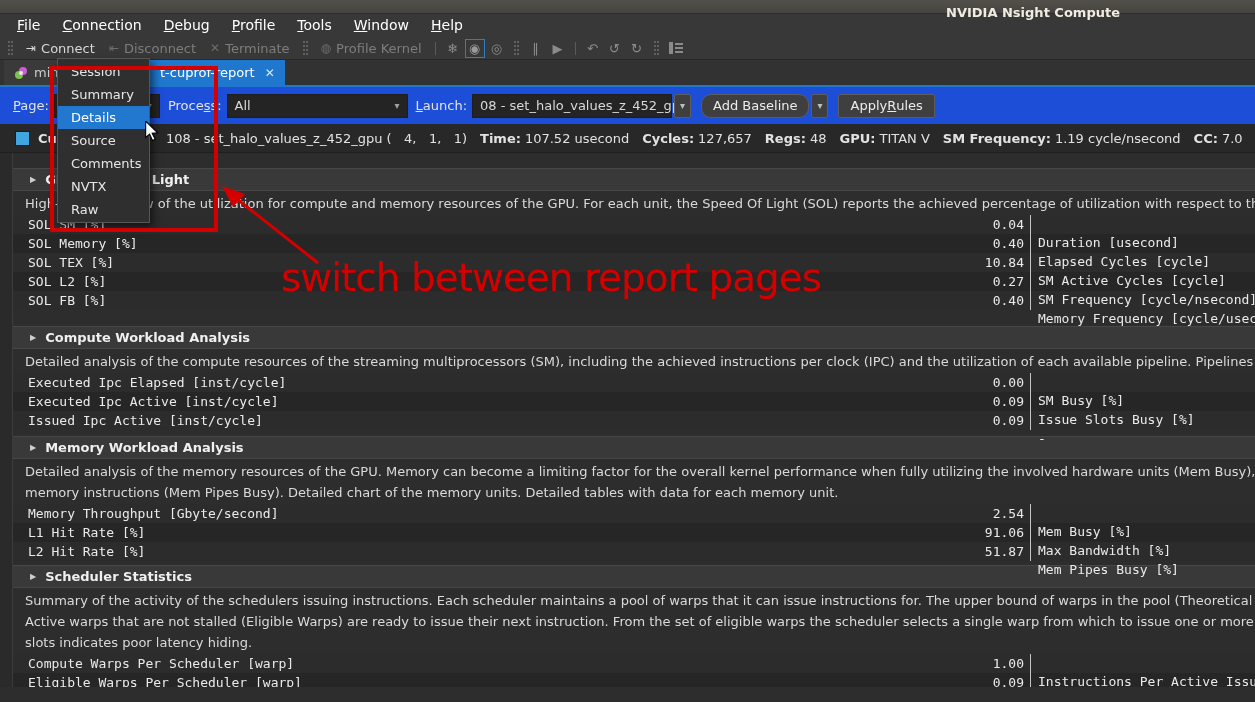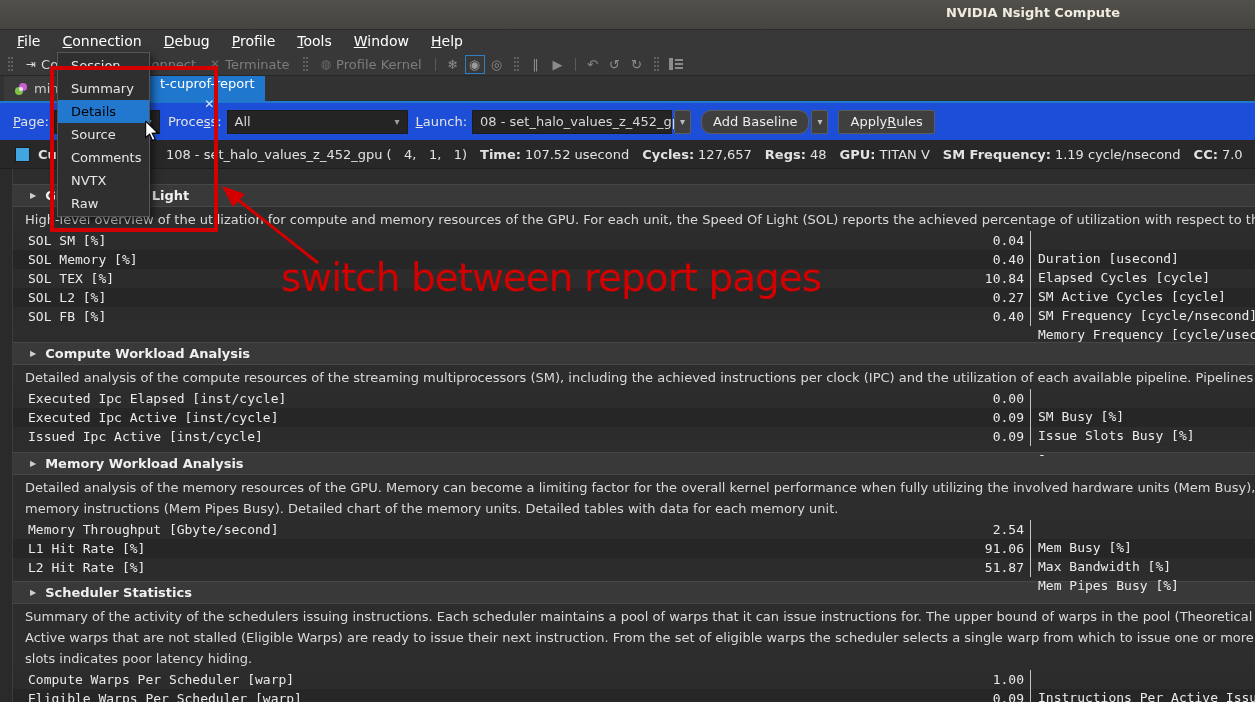--- a/index.html
+++ b/index.html
@@ -5,21 +5,21 @@
   * { box-sizing: border-box; }
   html,body { margin:0; padding:0; }
   body {
     width:1255px; height:702px; overflow:hidden; position:relative;
     background:#2d2d2d; font-family:"DejaVu Sans","Liberation Sans",sans-serif;
     -webkit-font-smoothing:antialiased;
   }
   u { text-decoration:underline; }
 
   
-  .titlebar{height:30px;background:linear-gradient(#52504a,#454440);border-bottom:1px solid #2e2d29;position:relative;}
+  .titlebar{height:14px;background:linear-gradient(#52504a,#454440);border-bottom:1px solid #2e2d29;position:relative;}
   .titlebar .title{position:absolute;left:946px;top:5px;font-size:13px;font-weight:bold;color:#f0ece1;}
 
   
   .menubar{height:23px;background:#383838;display:flex;align-items:center;padding-left:6px;font-size:14px;color:#ffffff;}
   .menubar .mi{padding:2px 11px 3px 11px;cursor:default;}
 
   
   .toolbar{height:23px;background:#383838;border-bottom:1px solid #282828;display:flex;align-items:center;font-size:13px;color:#d8d8d8;padding-left:2px;}
   .grip{width:5px;height:14px;border-left:2px dotted #606060;border-right:2px dotted #606060;margin:0 6px;flex:0 0 auto;}
   .vsep{width:1px;height:13px;background:#5a5a5a;margin:0 6px;flex:0 0 auto;}
@@ -29,21 +29,21 @@
   .tbtn.off .tico{color:#6e6e6e;}
   .tool-ico{width:20px;height:19px;display:flex;align-items:center;justify-content:center;font-size:13px;color:#8b8b8b;margin:0 1px;flex:0 0 auto;}
   .tool-ico.boxed{border:1px solid #2d7dc4;color:#9a9a9a;}
   .list-ico{width:14px;height:12px;border-left:4px solid #8b8b8b;display:flex;flex-direction:column;justify-content:space-between;padding:1px 0;}
   .list-ico i{display:block;height:2px;background:#8b8b8b;margin-left:2px;}
 
   
   .tabbar{height:27px;background:#323232;border-bottom:2px solid #1f78ce;display:flex;align-items:flex-end;padding-left:4px;}
   .tab{height:25px;display:flex;align-items:center;gap:6px;padding:0 10px;font-size:13px;white-space:nowrap;}
   .tab.inactive{background:#3a3a3a;color:#cccccc;width:146px;overflow:hidden;}
-  .tab.active{background:#1f78ce;color:#ffffff;flex-direction:column;}
+  .tab.active{background:#1f78ce;color:#ffffff;}
   .tab .close{font-size:12px;color:#d9e9fb;margin-left:4px;}
 
   
   .pagebar{height:37px;background:#1d4ed8;display:flex;align-items:center;font-size:13px;color:#e3e3e3;padding-left:7px;white-space:nowrap;overflow:hidden;}
   .pagebar .lbl{margin:0 5px 0 6px;}
   .combo{background:#242424;border:1px solid #1d1d1d;height:24px;display:flex;align-items:center;color:#d9d9d9;padding:0 7px;}
   .combo .carrow{margin-left:auto;color:#9f9f9f;font-size:10px;padding-left:6px;}
   .btn{background:#3f3f3f;border:1px solid #5d5d5d;border-radius:2px;height:24px;padding:0 11px;display:flex;align-items:center;color:#ececec;white-space:nowrap;}
   .arrowbtn{width:17px;height:24px;background:#3f3f3f;border:1px solid #5d5d5d;border-radius:2px;display:flex;align-items:center;justify-content:center;color:#bdbdbd;font-size:10px;margin-left:2px;}
 
@@ -70,23 +70,23 @@
   .trow{height:19px;display:flex;align-items:center;font-family:"DejaVu Sans Mono","Liberation Mono",monospace;font-size:13px;color:#eaeaea;white-space:nowrap;}
   .trow:nth-child(odd){background:#2c2c2c;}
   .trow:nth-child(even){background:#262626;}
   .trow .lpart{display:flex;width:1017px;flex:0 0 auto;}
   .trow .m1{padding-left:15px;}
   .trow .val{margin-left:auto;text-align:right;padding-right:6px;}
   .trow .vdiv{width:1px;background:#c4c4c4;align-self:stretch;flex:0 0 auto;}
   .trow .m2{padding-left:7px;margin-top:36px;}
 
   
-  .popup{position:absolute;left:57px;top:52px;width:93px;background:#2f2f2f;border:1px solid #565656;box-shadow:3px 4px 8px rgba(0,0,0,.55);z-index:40;padding:1px 0;}
+  .popup{position:absolute;left:57px;top:58px;width:93px;background:#2f2f2f;border:1px solid #565656;box-shadow:3px 4px 8px rgba(0,0,0,.55);z-index:40;padding:1px 0;}
   .popup .item{height:23px;line-height:23px;padding-left:13px;font-size:13px;color:#e6e6e6;}
-  .popup .item.selected{background:#2277cf;color:#000000;}
+  .popup .item.selected{background:#2277cf;color:#ffffff;}
 
   
   .ann-rect{position:absolute;left:50px;top:66px;width:168px;height:166px;border:4px solid #d40000;z-index:50;}
   .ann-svg{position:absolute;left:0;top:0;z-index:50;pointer-events:none;}
   .ann-text{position:absolute;left:281px;top:255px;font-size:39px;letter-spacing:-1px;color:#d40000;z-index:50;white-space:nowrap;}
 
   .cursor-svg{position:absolute;left:145px;top:121px;z-index:70;pointer-events:none;}
 </style>
 </head>
 <body>

